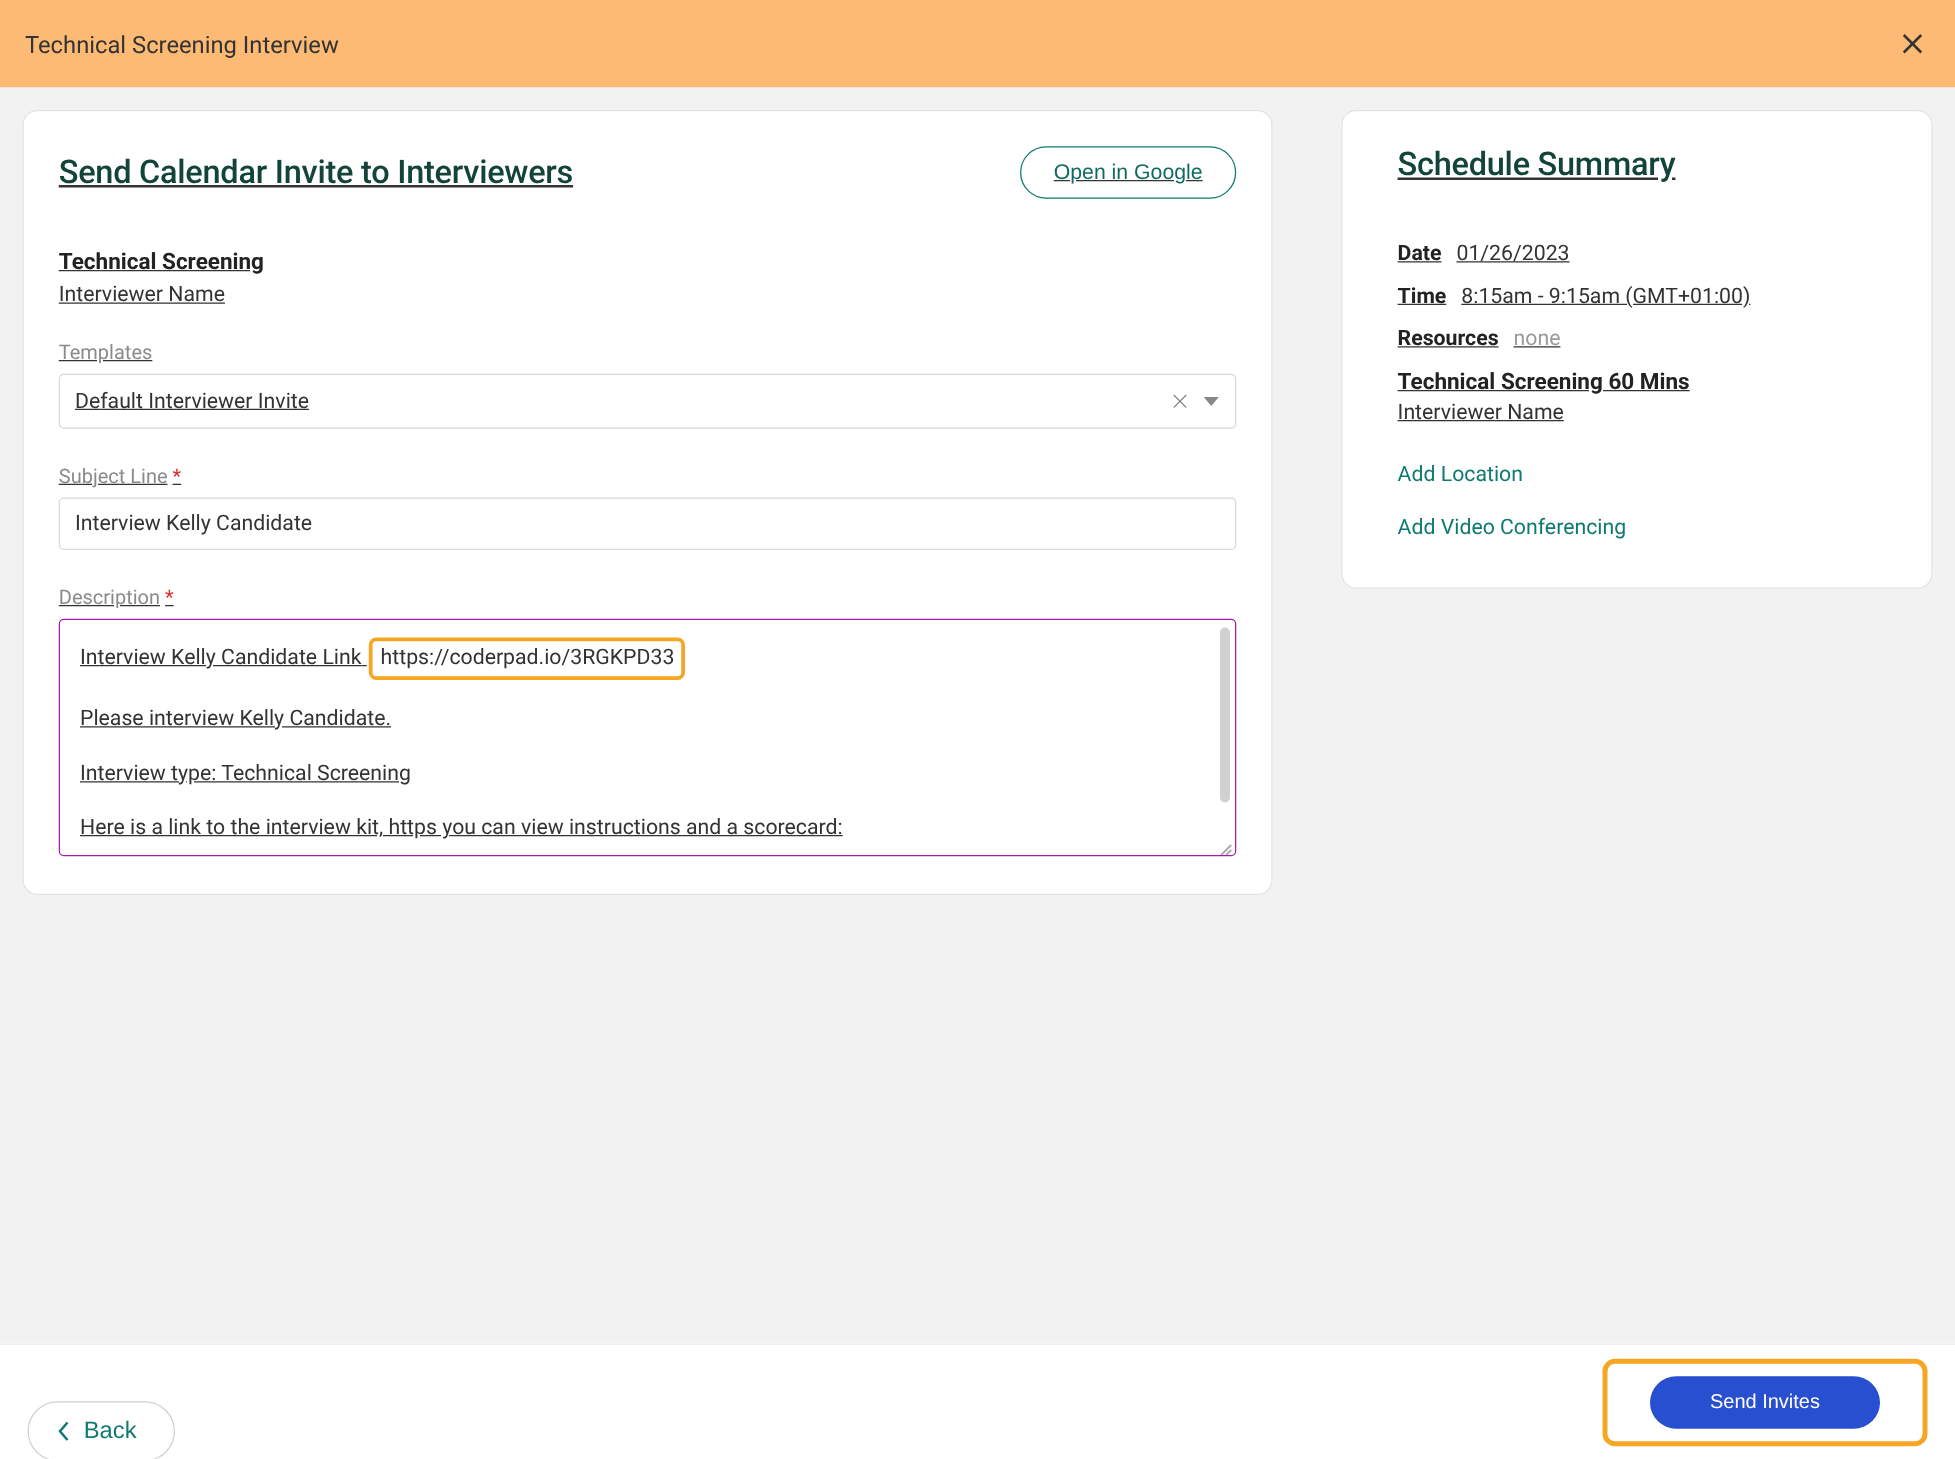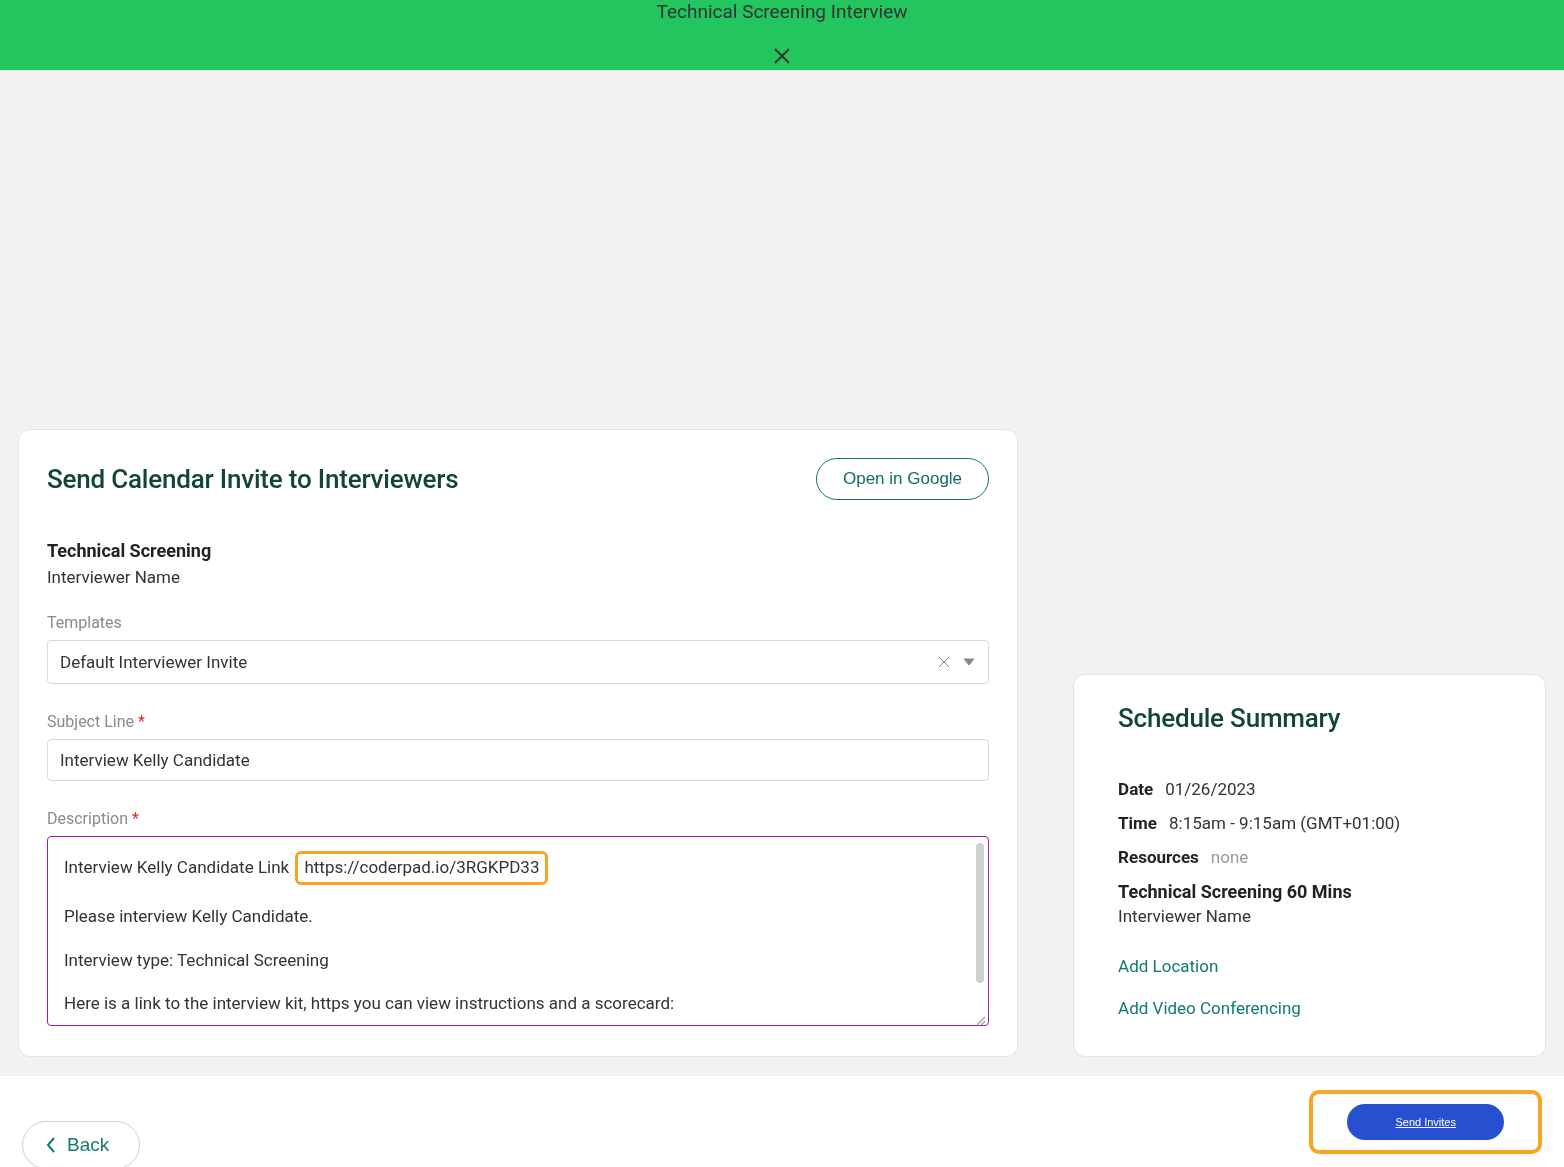--- a/index.html
+++ b/index.html
@@ -11,22 +11,21 @@
       height: 1167px;
       overflow: hidden;
       font-size: 16px;
     }
     .top-header {
       height: 70px;
       display: flex;
       align-items: center;
       justify-content: space-between;
       padding: 0 20px;
-      background: #22c55e;
-      flex-direction: column;
+      background: #fdba74;
     }
     .top-header h1 {
       font-size: 19px;
       font-weight: 400;
       color: #333;
     }
     .close-x {
       width: 28px;
       height: 28px;
       display: flex;
@@ -34,21 +33,22 @@
       justify-content: center;
       cursor: pointer;
     }
     .close-x svg { stroke: #333; stroke-width: 2; }
     .body-area {
       background: #f2f2f2;
       height: 1005px;
       padding: 18px;
       display: flex;
       gap: 55px;
-      align-items: flex-end;
+      align-items: flex-start;
+      text-decoration: underline;
     }
     .card {
       background: #ffffff;
       border: 1px solid #e3e3e3;
       border-radius: 12px;
       padding: 28px 28px 30px 28px;
     }
     .main-card {
       width: 1005px;
       min-height: 625px;
@@ -212,23 +212,22 @@
       padding: 10px 34px;
       display: flex;
       justify-content: center;
     }
     .send-btn {
       background: #284fcf;
       color: #ffffff;
       border: none;
       border-radius: 999px;
       padding: 12px 48px;
-      font-size: 11px;
-      cursor: pointer;
-      text-decoration: underline;
+      font-size: 16px;
+      cursor: pointer;
     }
   </style>
 </head>
 <body>
 
 <div class="top-header">
   <h1>Technical Screening Interview</h1>
   <div class="close-x">
     <svg width="20" height="20" viewBox="0 0 20 20" fill="none">
       <line x1="3" y1="3" x2="17" y2="17"></line>

